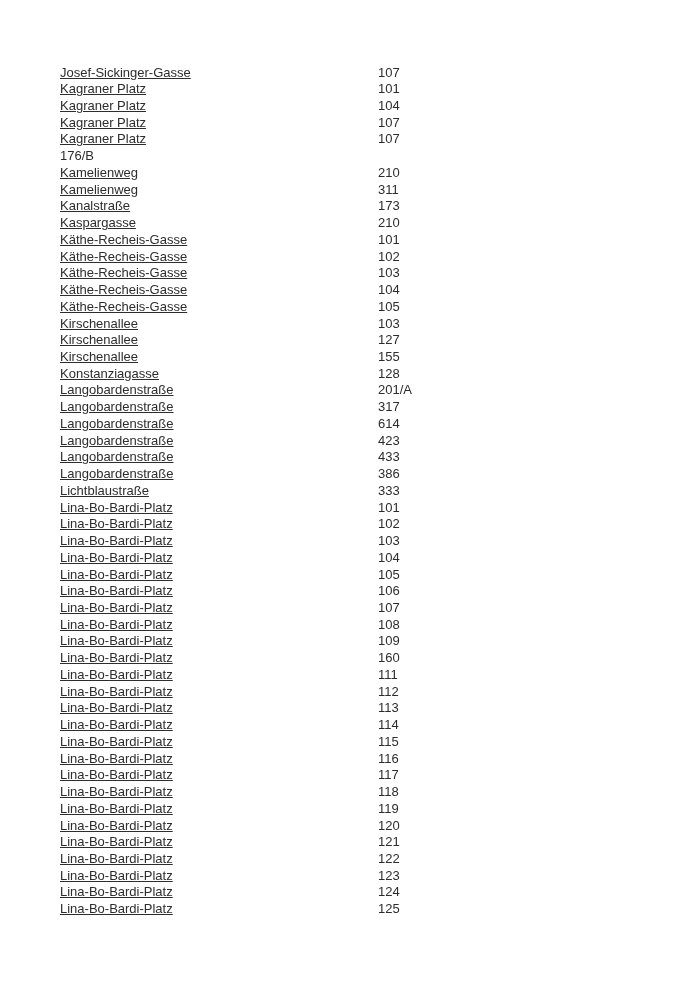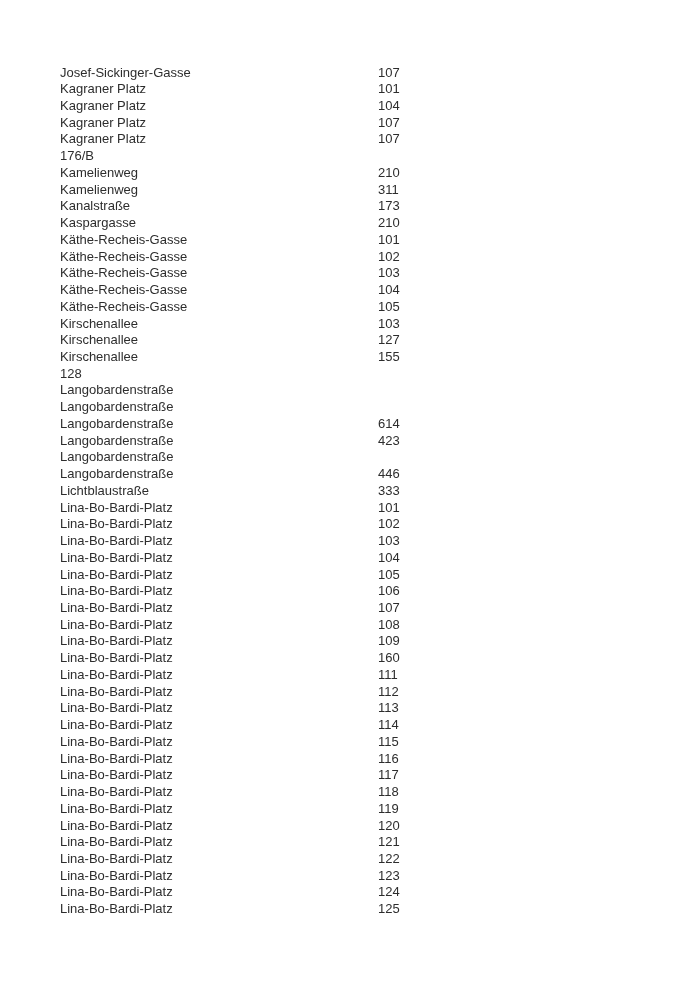--- a/index.html
+++ b/index.html
@@ -28,21 +28,21 @@
   .row {
     display: grid;
     grid-template-columns: 318px auto;
     margin-left: 60px;
     height: 16.74px;
     line-height: 16.74px;
     font-size: 13px;
     color: #2d2d2d;
     white-space: nowrap;
   }
-  .street { display: block; }
+  .street { display: block; text-decoration: underline; }
   .number { display: block; }
 </style>
 </head>
 <body>
 
 <div class="page">
   <div class="address-list" id="address-list">
   <div class="row">
     <span class="street">Josef-Sickinger-Gasse</span>
     <span class="number">107</span>
@@ -126,48 +126,52 @@
     <span class="street">Kirschenallee</span>
     <span class="number">127</span>
   </div>
 
   <div class="row">
     <span class="street">Kirschenallee</span>
     <span class="number">155</span>
   </div>
 
   <div class="row">
+    <span class="street">Konstanziagasse</span>
     <span class="number">128</span>
   </div>
 
   <div class="row">
     <span class="street">Langobardenstraße</span>
-  </div>
-
-  <div class="row">
-    <span class="street">Langobardenstraße</span>
+    <span class="number">201/A</span>
+  </div>
+
+  <div class="row">
+    <span class="street">Langobardenstraße</span>
+    <span class="number">317</span>
   </div>
 
   <div class="row">
     <span class="street">Langobardenstraße</span>
     <span class="number">614</span>
   </div>
 
   <div class="row">
     <span class="street">Langobardenstraße</span>
     <span class="number">423</span>
   </div>
 
   <div class="row">
     <span class="street">Langobardenstraße</span>
-  </div>
-
-  <div class="row">
-    <span class="street">Langobardenstraße</span>
-    <span class="number">446</span>
+    <span class="number">433</span>
+  </div>
+
+  <div class="row">
+    <span class="street">Langobardenstraße</span>
+    <span class="number">386</span>
   </div>
 
   <div class="row">
     <span class="street">Lichtblaustraße</span>
     <span class="number">333</span>
   </div>
 
   <div class="row">
     <span class="street">Lina-Bo-Bardi-Platz</span>
     <span class="number">101</span>

